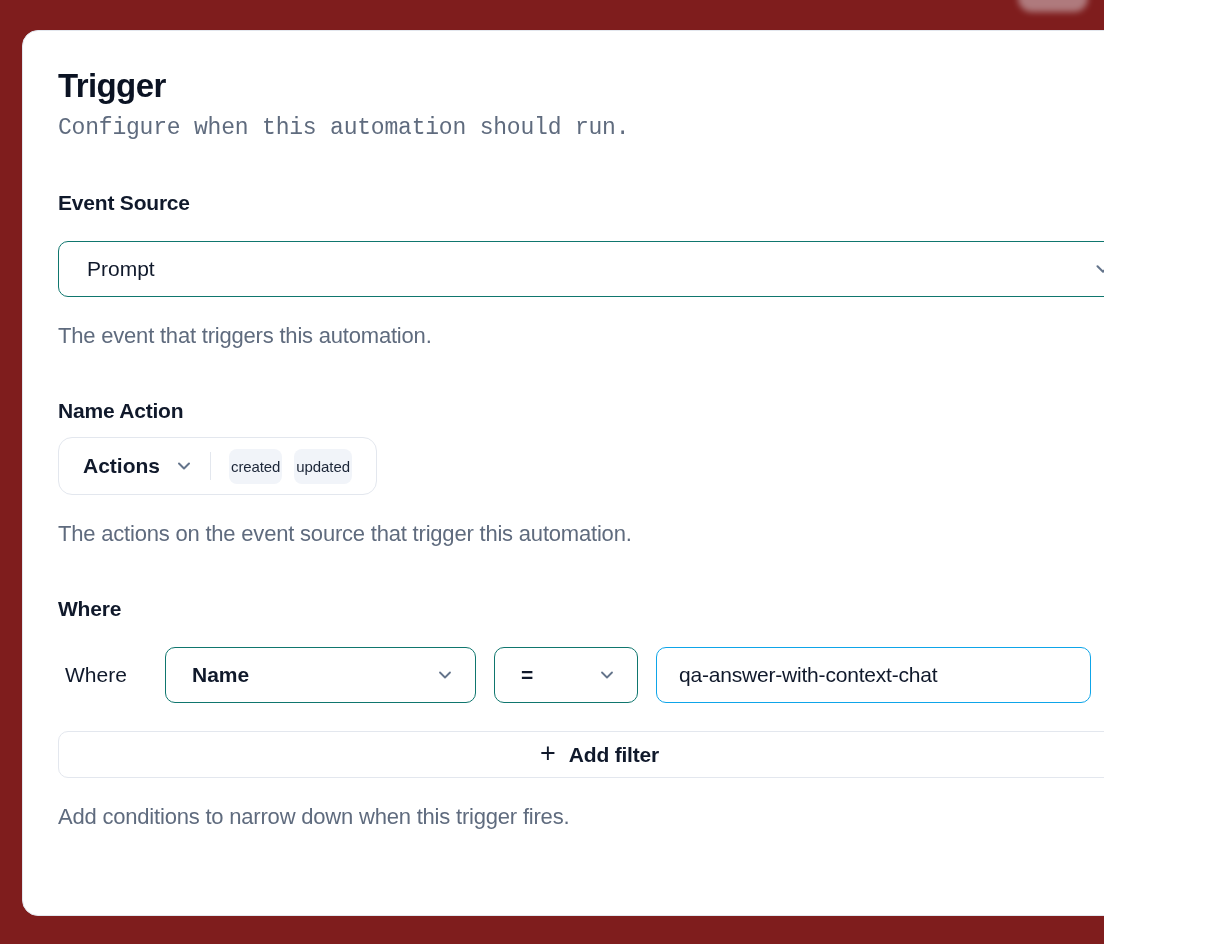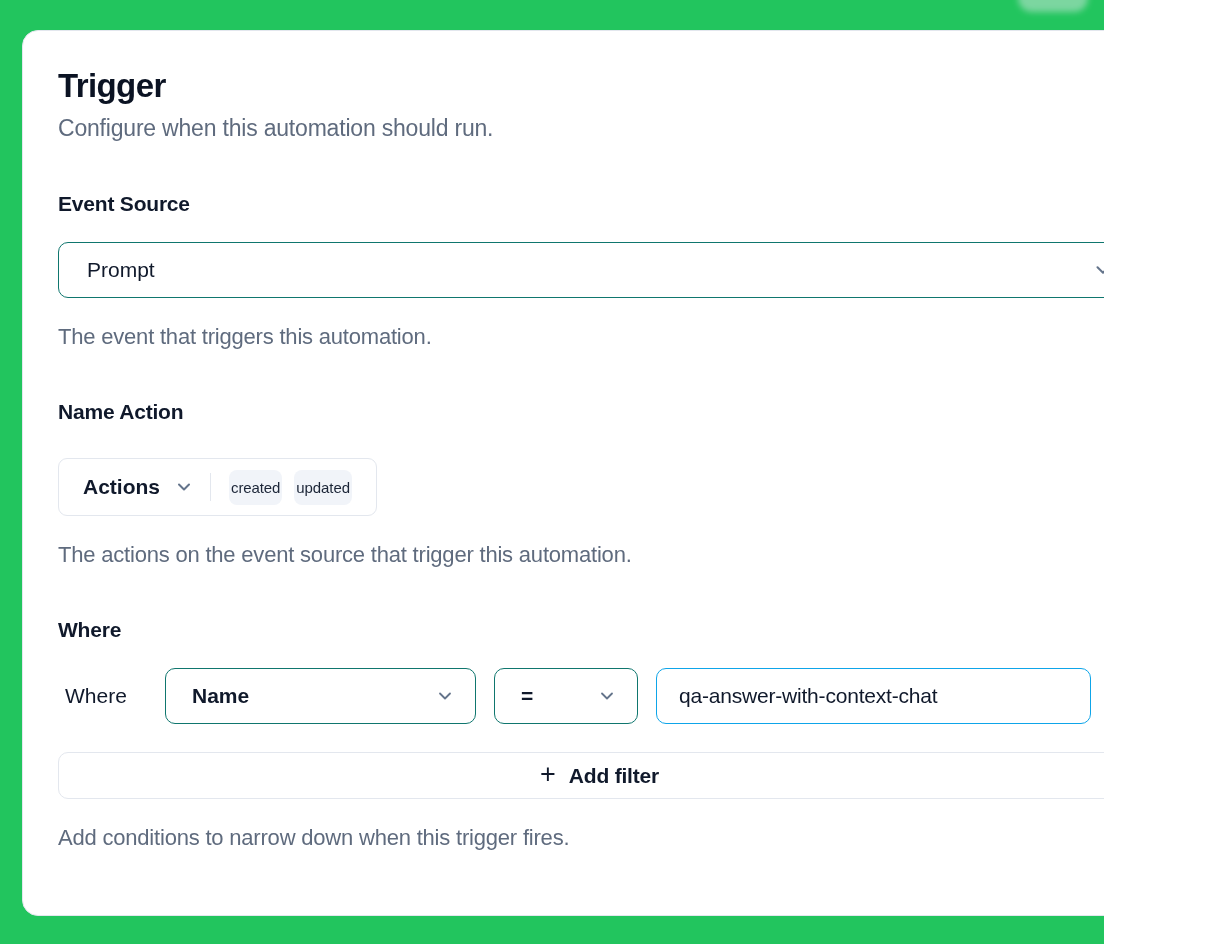--- a/index.html
+++ b/index.html
@@ -2,62 +2,62 @@
 <html><head>
 <meta charset="utf-8">
 <style>
   * { margin: 0; padding: 0; box-sizing: border-box; }
   html, body {
     width: 1214px; height: 944px;
     background: #ffffff;
     font-family: "Liberation Sans", "DejaVu Sans", sans-serif;
     color: #0f172a;
   }
-  .page { position: relative; width: 1104px; height: 944px; background: #22c55e; overflow: hidden; }
+  .page { position: relative; width: 1104px; height: 944px; background: #7f1d1d; overflow: hidden; }
 
   
   .top-fragment {
     position: absolute; top: -16px; right: 16px;
     width: 70px; height: 28px; border-radius: 14px;
     background: #e9ebf1; opacity: .45; filter: blur(3px);
   }
 
   .card {
     position: absolute; left: 22px; top: 30px;
     width: 1155px; height: 886px;
     background: #fff;
     border: 1px solid #e3e7ee;
     border-radius: 16px;
     padding: 36px 35px;
   }
 
   .title { font-size: 33px; font-weight: 700; letter-spacing: -0.6px; color: #0b1323; }
-  .subtitle { margin-top: 10px; font-size: 23px; color: #5f6b7e; letter-spacing: -0.2px; }
+  .subtitle { margin-top: 10px; font-size: 23px; color: #5f6b7e; letter-spacing: -0.2px; font-family: Liberation Mono, monospace; }
 
   .section { margin-top: 50px; }
   .section-label { font-size: 21px; font-weight: 600; color: #10192b; letter-spacing: -0.2px; }
   .helper { margin-top: 26px; font-size: 22px; color: #5f6b7e; letter-spacing: -0.2px; }
 
   .select {
     display: flex; align-items: center;
     height: 56px;
     border: 1px solid #0f766e; border-radius: 10px;
     background: #fff; font-size: 21px; color: #10192b;
     cursor: pointer;
   }
   .select-full { margin-top: 26px; justify-content: space-between; padding: 0 26px 0 28px; }
 
   .chevron { display: inline-flex; align-items: center; color: #64748b; }
   .chevron svg { display: block; }
 
   .actions-box {
-    margin-top: 34px;
+    margin-top: 14px;
     display: inline-flex; align-items: center;
     height: 58px;
-    border: 1px solid #e3e7ee; border-radius: 9px;
+    border: 1px solid #e3e7ee; border-radius: 14px;
     background: #fff;
     padding: 0 24px;
     cursor: pointer;
   }
   .actions-label { font-size: 21px; font-weight: 600; color: #10192b; margin-right: 14px; }
   .actions-divider { width: 1px; height: 28px; background: #e3e7ee; margin: 0 18px 0 16px; }
   .chip {
     display: inline-flex; align-items: center;
     background: #f1f4f9; border-radius: 8px;
     padding: 9px 2px; font-size: 15px; color: #1b2537;

